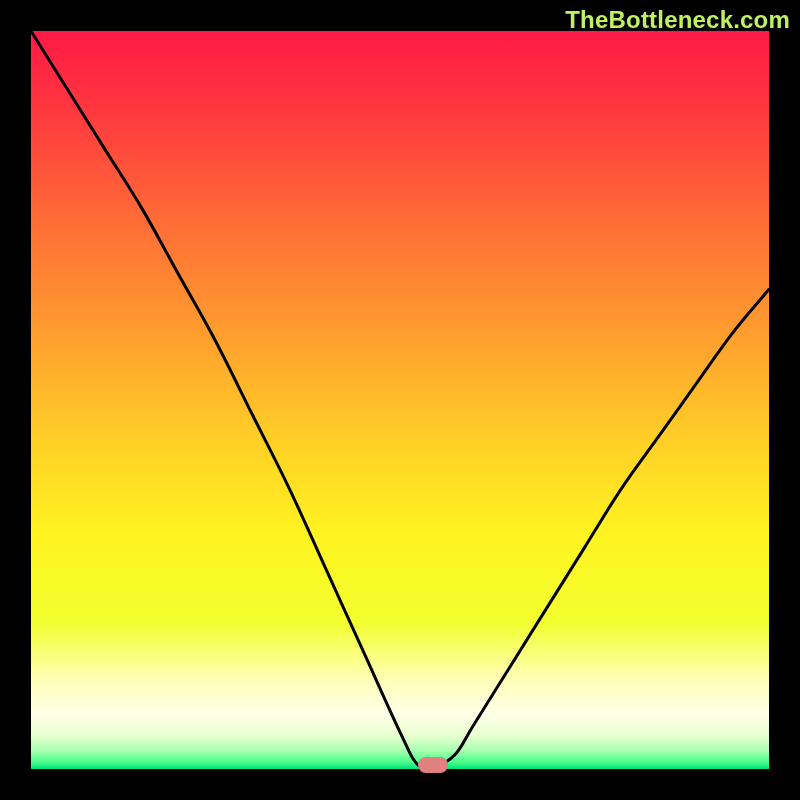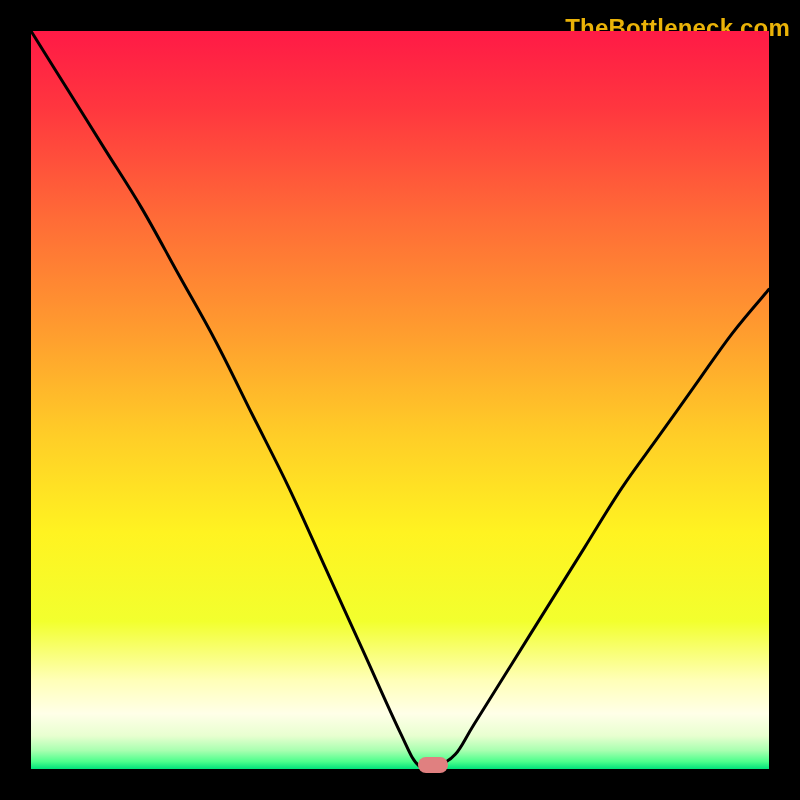--- a/index.html
+++ b/index.html
@@ -13,26 +13,26 @@
   .frame {
     position: absolute;
     left: 0;
     top: 0;
     width: 800px;
     height: 800px;
     background: #000;
   }
   .attribution {
     position: absolute;
-    top: 14px;
+    top: 6px;
     right: 10px;
     font-family: Arial, Helvetica, sans-serif;
     font-size: 24px;
     font-weight: bold;
-    color: #eab308;
+    color: #bef264;
     letter-spacing: 0.2px;
   }
   svg {
     position: absolute;
     left: 0;
     top: 0;
   }
   .marker {
     position: absolute;
     width: 30px;

